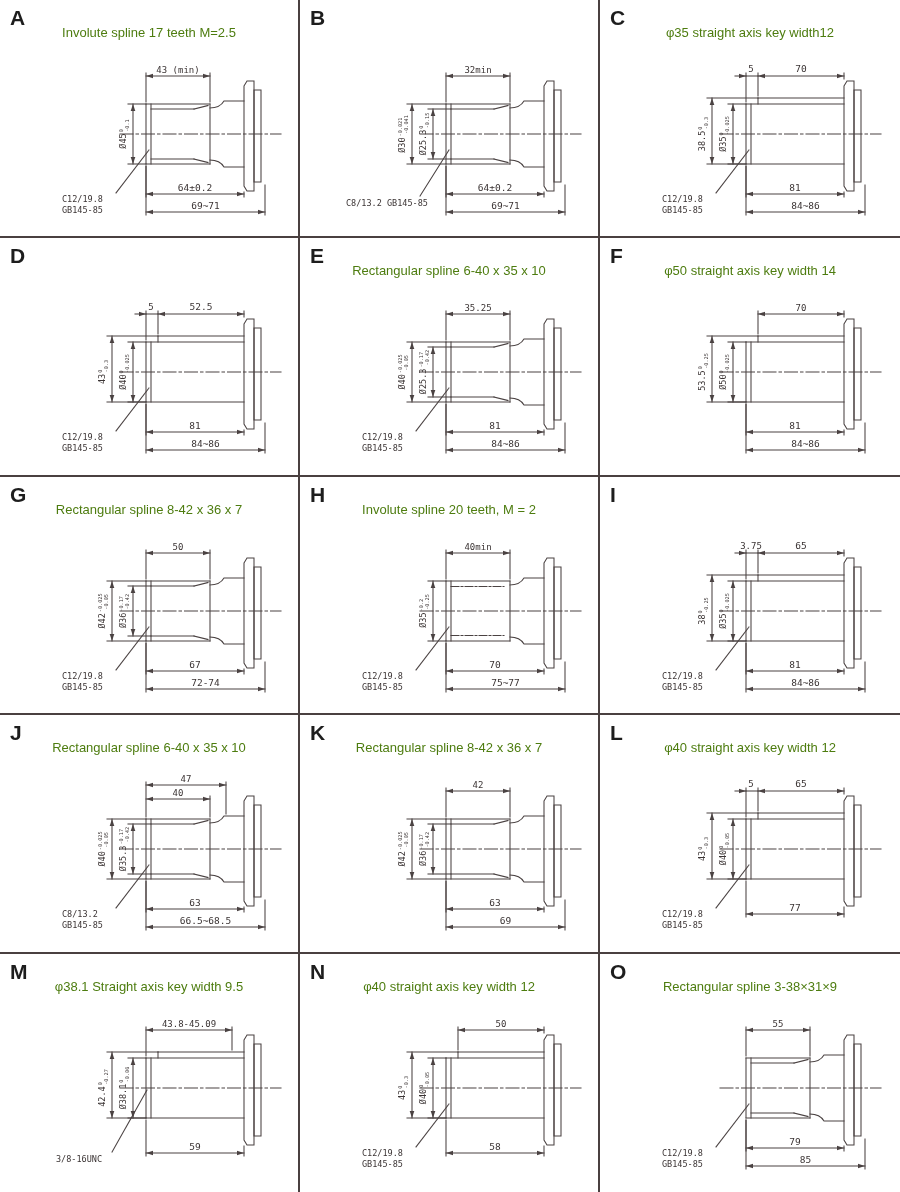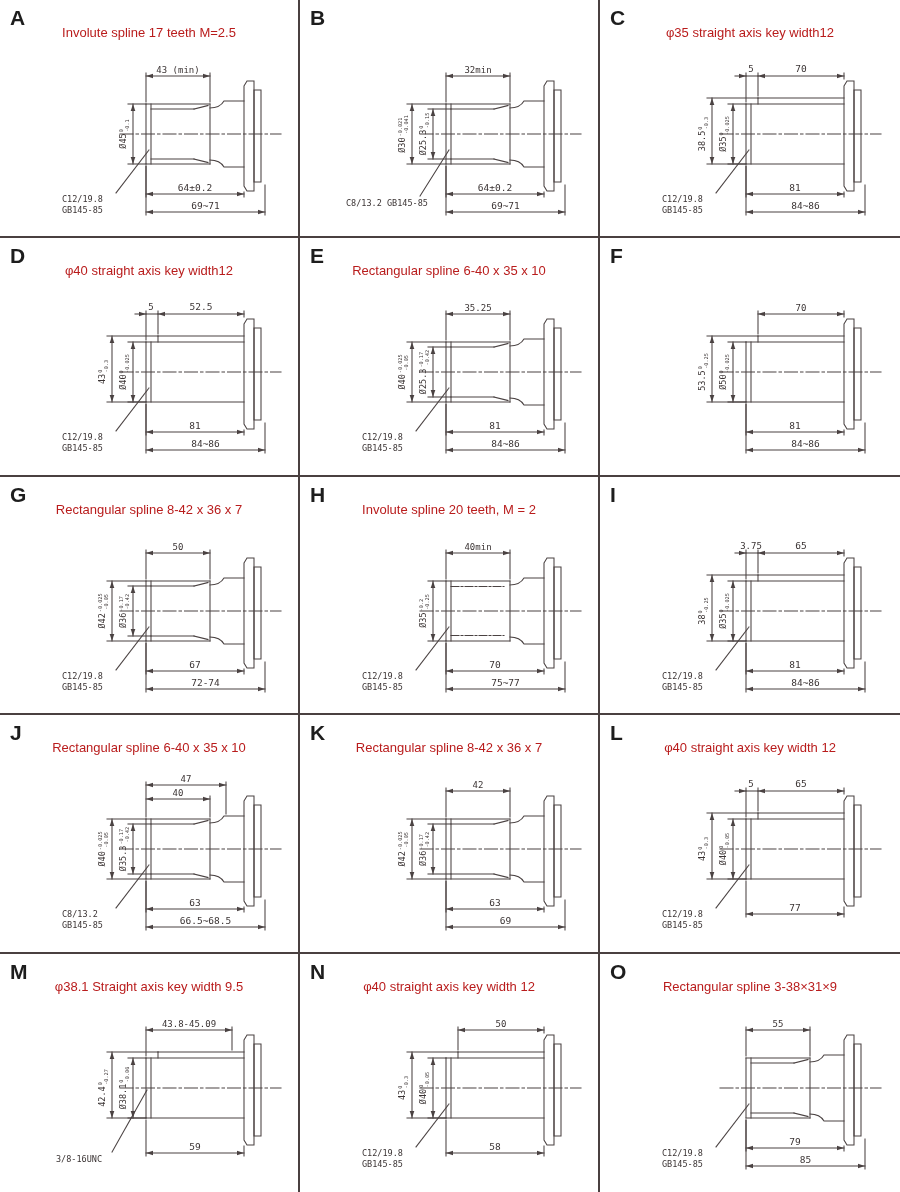--- a/index.html
+++ b/index.html
@@ -3,21 +3,21 @@
 <meta charset="utf-8">
 <style>
   html,body{margin:0;padding:0;background:#ffffff;}
   #stage{width:900px;height:1192px;background:#ffffff;position:relative;
          font-family:"Liberation Sans", sans-serif;
          display:grid;grid-template-columns:repeat(3,1fr);grid-template-rows:repeat(5,1fr);}
   .panel{position:relative;border-right:2px solid #4a4040;border-bottom:2px solid #4a4040;overflow:hidden;background:#fff;}
   .panel:nth-child(3n){border-right:none;}
   .panel:nth-child(n+13){border-bottom:none;}
   .letter{position:absolute;top:6px;left:10px;font-size:21px;font-weight:bold;color:#1d1d1d;letter-spacing:.5px;}
-  .title{position:absolute;top:25px;left:0;width:100%;text-align:center;font-size:13px;color:#b91c1c;}
+  .title{position:absolute;top:25px;left:0;width:100%;text-align:center;font-size:13px;color:#4d7c0f;}
   svg.drawing{position:absolute;top:46px;left:0;}
   svg text{font-family:"DejaVu Sans Mono", monospace;}
 </style>
 </head>
 <body>
 
 <div id="stage">
     <div class="panel">
       <div class="letter">A</div>
       <div class="title">Involute spline 17 teeth M=2.5</div>
@@ -192,21 +192,20 @@
           <g transform="translate(126 88) rotate(-90)">
             <text text-anchor="middle" font-size="8.5"><tspan>Ø35</tspan><tspan font-size="5.2" dy="-2.8" dx="1">0</tspan><tspan font-size="5.2" dy="5.4" dx="-2.7">-0.025</tspan></text>
           </g>
           <text x="62" y="156" font-size="8.5" text-anchor="start">C12/19.8</text>
           <text x="62" y="167" font-size="8.5" text-anchor="start">GB145-85</text>
         </g>
       </svg>
     </div>
     <div class="panel">
       <div class="letter">D</div>
-      <div class="title">φ40 straight axis key width12</div>
       <svg class="drawing" width="300" height="186" viewBox="0 0 300 186">
         <g stroke="#4a4242" stroke-width="1.05" fill="none" stroke-linecap="square">
           <line x1="120" y1="88" x2="281" y2="88" stroke-dasharray="13 3 2.5 3"></line>
           <line x1="146" y1="58" x2="146" y2="118"></line>
           <line x1="151" y1="58" x2="151" y2="118"></line>
           <line x1="146" y1="58" x2="244" y2="58"></line>
           <line x1="146" y1="118" x2="244" y2="118"></line>
           <line x1="158" y1="52" x2="244" y2="52"></line>
           <line x1="158" y1="52" x2="158" y2="58"></line>
           <path d="M244 40 L 247 35 L 254 35 L 254 145 L 247 145 L 244 140 Z"></path>
@@ -318,20 +317,21 @@
           <g transform="translate(126 88) rotate(-90)">
             <text text-anchor="middle" font-size="8.5"><tspan>Ø25.3</tspan><tspan font-size="5.2" dy="-2.8" dx="1">-0.17</tspan><tspan font-size="5.2" dy="5.4" dx="-13.5">-0.42</tspan></text>
           </g>
           <text x="62" y="156" font-size="8.5" text-anchor="start">C12/19.8</text>
           <text x="62" y="167" font-size="8.5" text-anchor="start">GB145-85</text>
         </g>
       </svg>
     </div>
     <div class="panel">
       <div class="letter">F</div>
+      <div class="title">φ50 straight axis key width 14</div>
       <svg class="drawing" width="300" height="186" viewBox="0 0 300 186">
         <g stroke="#4a4242" stroke-width="1.05" fill="none" stroke-linecap="square">
           <line x1="120" y1="88" x2="281" y2="88" stroke-dasharray="13 3 2.5 3"></line>
           <line x1="146" y1="58" x2="146" y2="118"></line>
           <line x1="151" y1="58" x2="151" y2="118"></line>
           <line x1="146" y1="58" x2="244" y2="58"></line>
           <line x1="146" y1="118" x2="244" y2="118"></line>
           <line x1="158" y1="52" x2="244" y2="52"></line>
           <line x1="158" y1="52" x2="158" y2="58"></line>
           <path d="M244 40 L 247 35 L 254 35 L 254 145 L 247 145 L 244 140 Z"></path>

